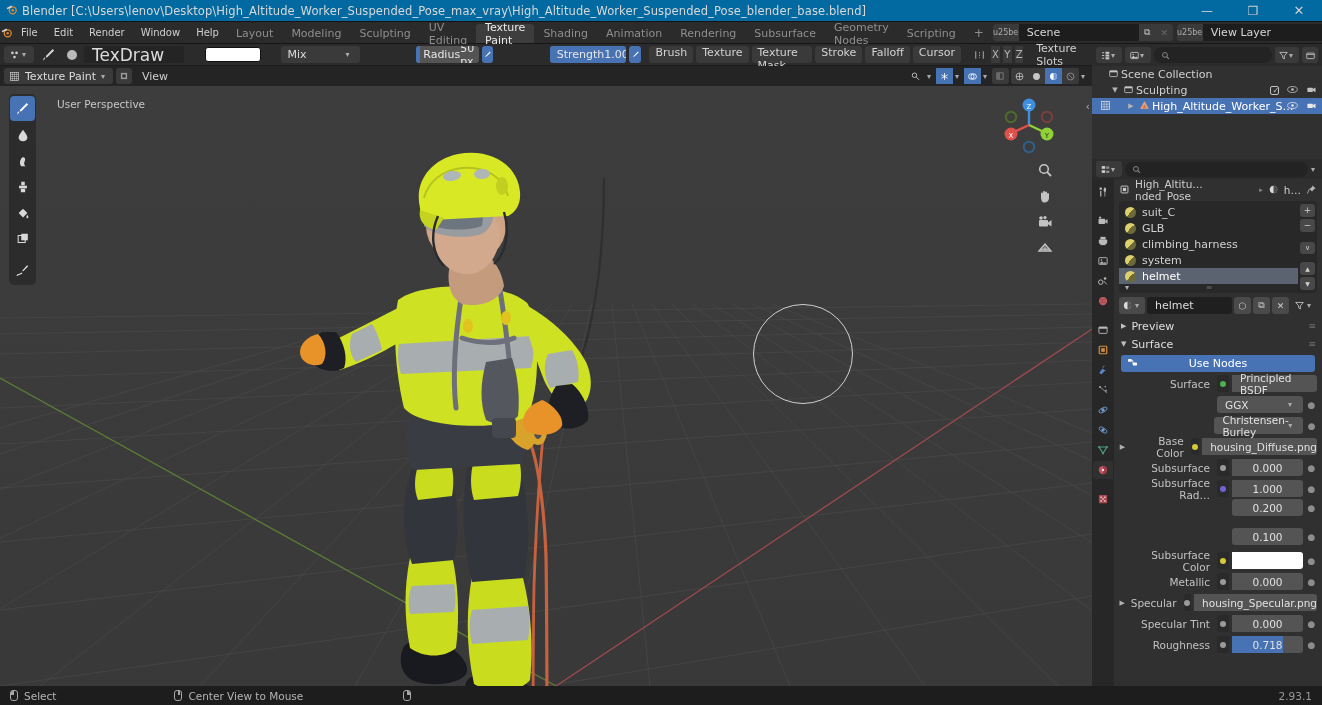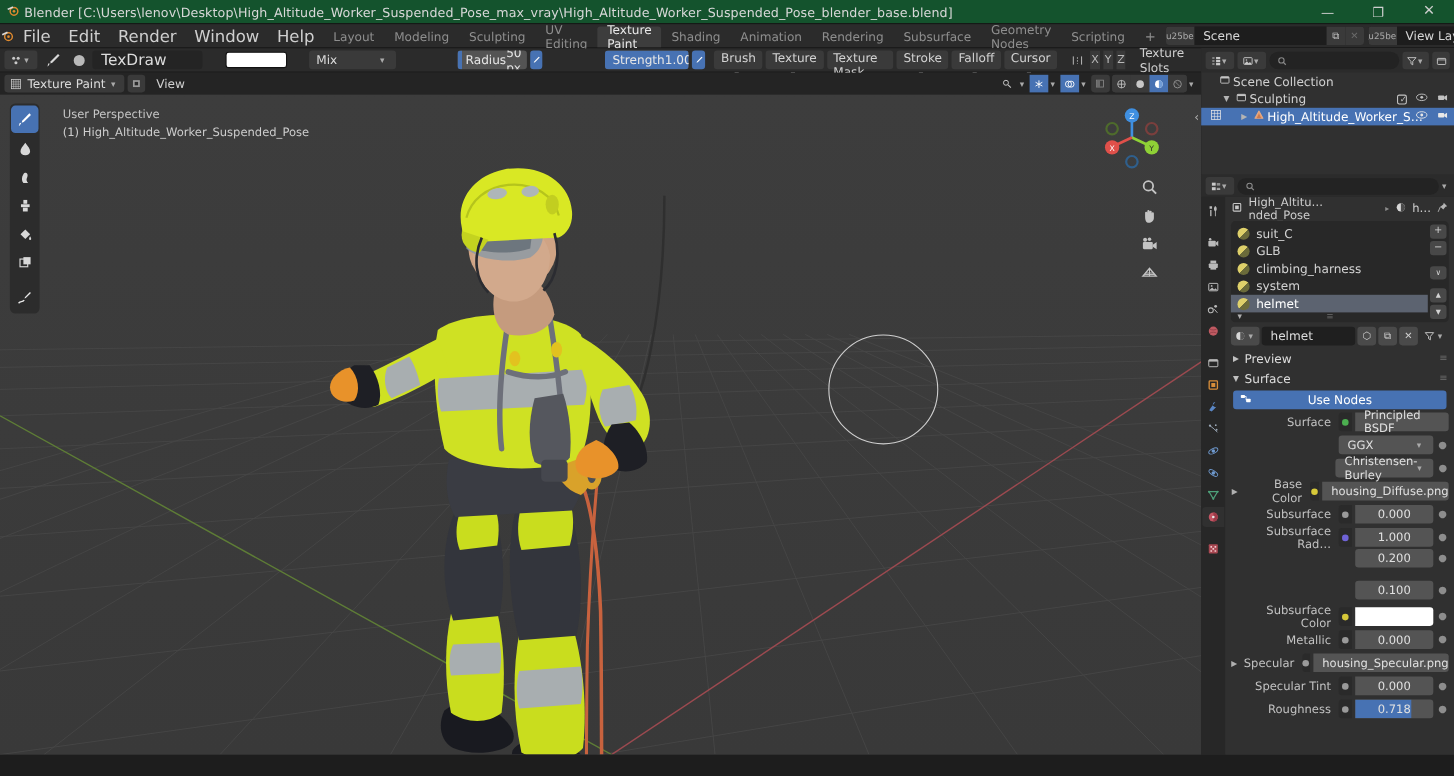--- a/index.html
+++ b/index.html
@@ -7,38 +7,38 @@
   body {
     width:1322px; height:705px; overflow:hidden;
     font-family:"DejaVu Sans", sans-serif;
     font-size:11px; color:#d5d5d5;
     -webkit-font-smoothing:antialiased;
   }
   .app { position:relative; width:1322px; height:705px; background:#1d1d1d; }
 
   
   .titlebar {
-    height:22px; background:#14532d; display:flex; align-items:center;
+    height:22px; background:#0369a1; display:flex; align-items:center;
     border-bottom:1px solid #141414;
   }
   .titlebar .tb-icon { width:22px; text-align:center; font-size:12px; color:#e08a2e; }
   .titlebar .tb-title { font-size:11.5px; color:#d8d8d8; white-space:nowrap; letter-spacing:.1px; }
   .titlebar .tb-spacer { flex:1; }
   .winbtn { width:46px; height:22px; display:flex; align-items:center; justify-content:center;
             color:#cfcfcf; font-size:12px; }
   .winbtn.close { font-size:13px; }
 
   
   .topbar {
     height:22px; background:#2b2b2b; display:flex; align-items:stretch;
     border-bottom:1px solid #161616;
   }
   .blender-logo { width:26px; display:flex; align-items:center; justify-content:center;
                   color:#e08a2e; font-size:12px; }
-  .menu-item { display:flex; align-items:center; padding:0 8px; font-size:15px; color:#cfcfcf; }
+  .menu-item { display:flex; align-items:center; padding:0 8px; font-size:10px; color:#cfcfcf; }
   .ws-gap { width:12px; }
   .ws-tab { display:flex; align-items:center; padding:0 9px; font-size:11px; color:#8e8e8e;
             border-radius:3px 3px 0 0; margin-top:2px; }
   .ws-tab.active { background:#3d3d3d; color:#e8e8e8; }
   .ws-add { display:flex; align-items:center; padding:0 9px; color:#8e8e8e; font-size:12px; }
   .topbar-right { margin-left:auto; display:flex; align-items:center; gap:4px; padding-right:4px; }
   .id-block { display:flex; align-items:center; height:17px; background:#232323; border-radius:3px; overflow:hidden; }
   .id-ico { width:18px; display:flex; align-items:center; justify-content:center; background:#3a3a3a;
             height:17px; font-size:10px; color:#c9c9c9; }
   .id-ico.wide { width:26px; }
@@ -52,21 +52,21 @@
   
   .toolhdr {
     height:22px; background:#2b2b2b; display:flex; align-items:center; gap:3px;
     padding:0 4px; border-bottom:1px solid #1b1b1b;
   }
   .th-btn { height:17px; background:#3a3a3a; border-radius:3px; display:flex; align-items:center;
             justify-content:center; padding:0 5px; color:#cfcfcf; font-size:10px; }
   .th-flat { height:17px; display:flex; align-items:center; justify-content:center; padding:0 4px;
              color:#cfcfcf; font-size:11px; }
   .brushname { height:17px; background:#242424; border-radius:3px; display:flex; align-items:center;
-               padding:0 8px; width:140px; font-size:14px; color:#dcdcdc; }
+               padding:0 8px; width:140px; font-size:17px; color:#dcdcdc; }
   .swatch { height:15px; width:82px; background:#ffffff; border-radius:3px; border:1px solid #111; }
   .dropdown { height:17px; background:#3a3a3a; border-radius:3px; display:flex; align-items:center;
               padding:0 7px; font-size:11px; color:#dcdcdc; justify-content:space-between; }
   .slider { height:17px; border-radius:3px; position:relative; overflow:hidden; background:#545454;
             display:flex; align-items:center;margin-left:48px; }
   .slider .fill { position:absolute; left:0; top:0; bottom:0; background:#4772b3; }
   .slider .lbl { position:relative; font-size:11px; color:#e6e6e6; padding-left:7px; }
   .slider .val { position:relative; margin-left:auto; font-size:11px; color:#e6e6e6; padding-right:7px; }
   .tex-toggle { width:17px; height:17px; background:#4772b3; border-radius:3px; display:flex;
                 align-items:center; justify-content:center; font-size:9px; color:#fff; }
@@ -555,21 +555,20 @@
 
         <ellipse cx="468" cy="240" rx="5" ry="7" fill="#e2c21f"></ellipse>
         <ellipse cx="506" cy="232" rx="5" ry="7" fill="#e2c21f"></ellipse>
 
         <rect x="492" y="332" width="24" height="20" rx="4" fill="#45474e"></rect>
       </g>
     </svg>
 
     <div class="vp-text">
       <div>User Perspective</div>
-      <div class="l2">(1) High_Altitude_Worker_Suspended_Pose</div>
     </div>
 
     <div class="toolbar-col">
       <div class="tb-tool active">
         <svg width="15" height="15" viewBox="0 0 16 16">
             <path d="M12.5 2.2 L14 3.7 L7 10.6 L5 11.4 L5.5 9.3 Z" fill="#fff"></path>
             <path d="M4.6 11.8 C3.6 12.8 3.8 14 2.2 14.4 C3 13 2.4 12.2 3.4 11.2 Z" fill="#fff"></path>
           </svg>
       </div>
       <div class="tb-tool">
@@ -1110,14 +1109,31 @@
           <span class="pfield bluefill">
             <span class="bf" style="width:72%"></span>
             <span>0.718</span>
           </span>
           <span class="anidot">●</span>
         </div>
       </div>
     </div>
   </div>
 
+  <div class="statusbar">
+    <div class="sb-item">
+      <span class="mouse-ico l"></span>
+      <span>Select</span>
+    </div>
+    <div class="sb-gap1"></div>
+    <div class="sb-item">
+      <span class="mouse-ico m"></span>
+      <span>Center View to Mouse</span>
+    </div>
+    <div class="sb-gap2"></div>
+    <div class="sb-item">
+      <span class="mouse-ico r"></span>
+      <span></span>
+    </div>
+    <div class="sb-ver">2.93.1</div>
+  </div>
 
 </div>
 
 </body></html>

